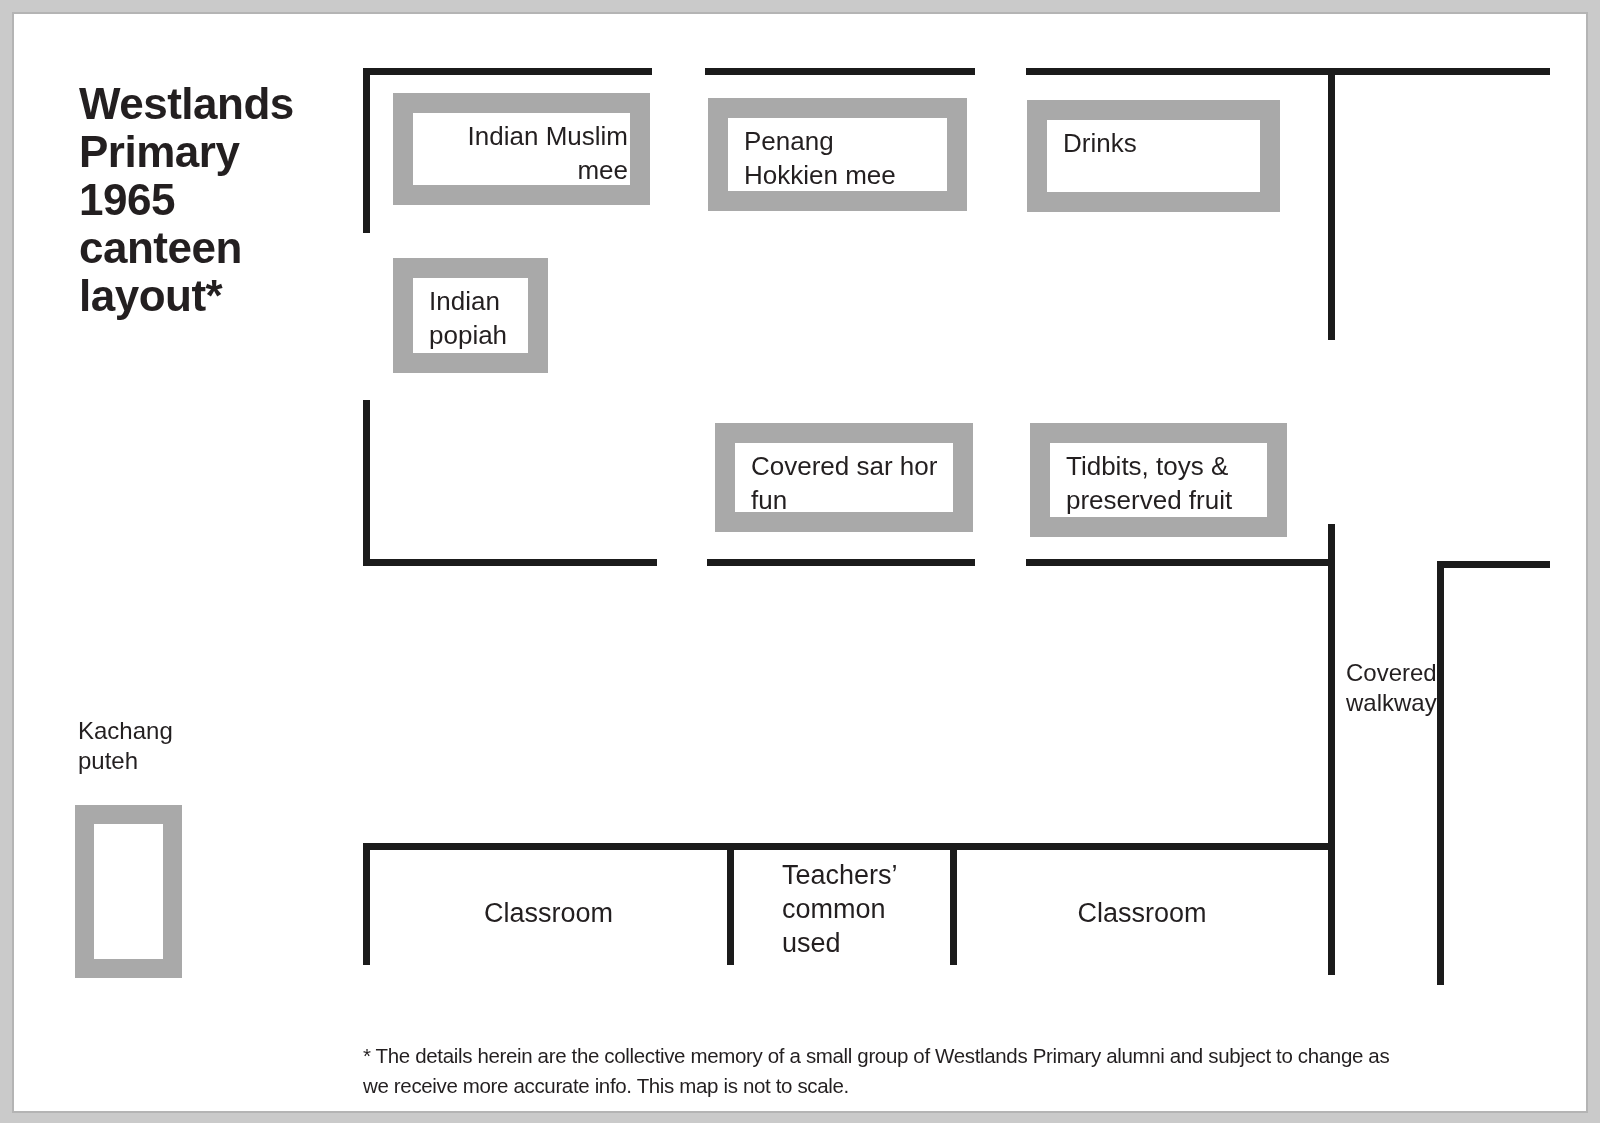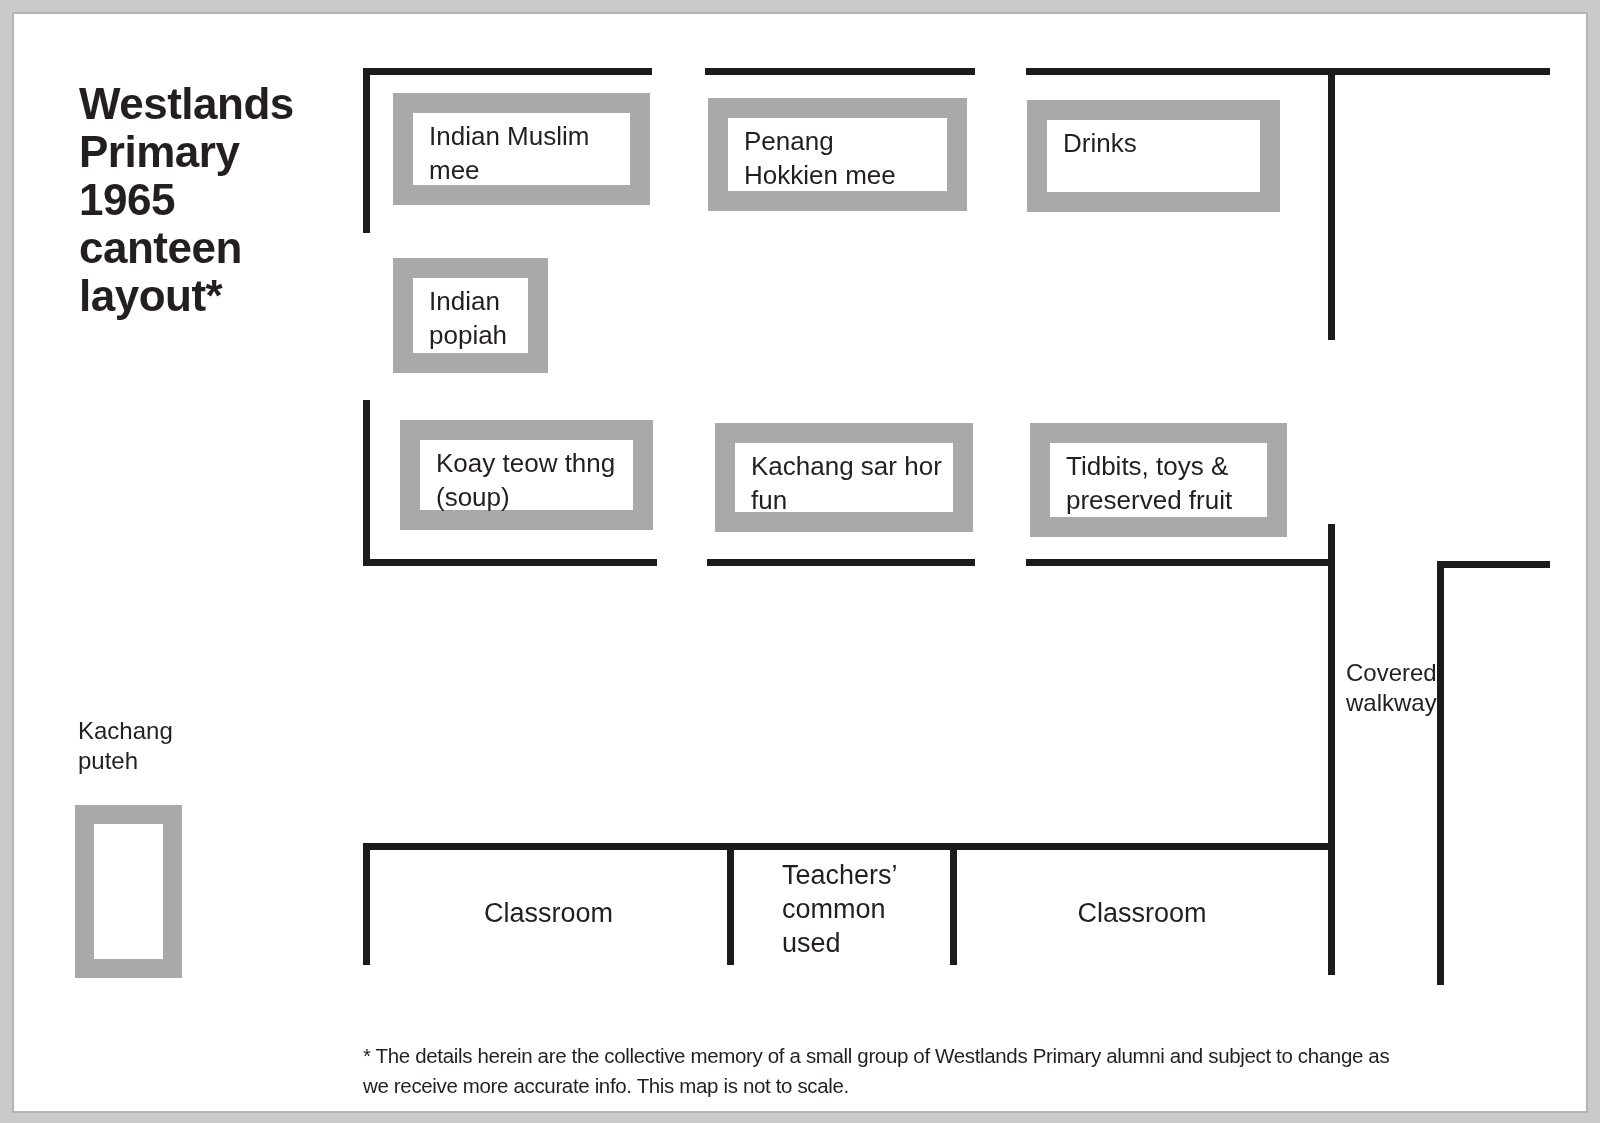--- a/index.html
+++ b/index.html
@@ -102,41 +102,37 @@
 
   <div class="wall" style="left:1328px;top:524px;width:7px;height:451px;"></div>
   <div class="wall" style="left:1437px;top:561px;width:7px;height:424px;"></div>
   <div class="wall" style="left:1437px;top:561px;width:113px;height:7px;"></div>
 
   <div class="wall" style="left:363px;top:843px;width:972px;height:7px;"></div>
   <div class="wall" style="left:363px;top:843px;width:7px;height:122px;"></div>
   <div class="wall" style="left:727px;top:843px;width:7px;height:122px;"></div>
   <div class="wall" style="left:950px;top:843px;width:7px;height:122px;"></div>
 
-  <div class="stall" style="left:393px;top:93px;width:257px;height:112px;">
+  <div class="stall" style="left:393px;top:93px;width:257px;height:112px;text-align:right;">
     <span class="stall-label">Indian Muslim
 mee</span>
   </div>
   <div class="stall" style="left:708px;top:98px;width:259px;height:113px;">
     <span class="stall-label">Penang
 Hokkien mee</span>
   </div>
   <div class="stall" style="left:393px;top:258px;width:155px;height:115px;">
     <span class="stall-label">Indian
 popiah</span>
   </div>
   <div class="stall" style="left:1027px;top:100px;width:253px;height:112px;">
     <span class="stall-label">Drinks</span>
   </div>
-  <div class="stall" style="left:400px;top:420px;width:253px;height:110px;">
-    <span class="stall-label">Koay teow thng
-(soup)</span>
-  </div>
   <div class="stall" style="left:715px;top:423px;width:258px;height:109px;">
-    <span class="stall-label">Kachang sar hor
+    <span class="stall-label">Covered sar hor
 fun</span>
   </div>
   <div class="stall" style="left:1030px;top:423px;width:257px;height:114px;">
     <span class="stall-label">Tidbits, toys &amp;
 preserved fruit</span>
   </div>
 
   <div class="area-label kachang-label">Kachang
 puteh</div>
   <div class="stall kachang-box" style="left:75px;top:805px;width:107px;height:173px;"></div>

